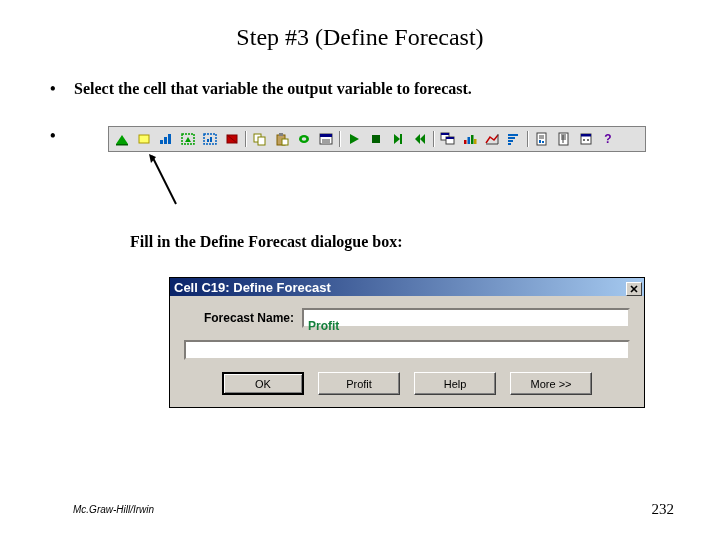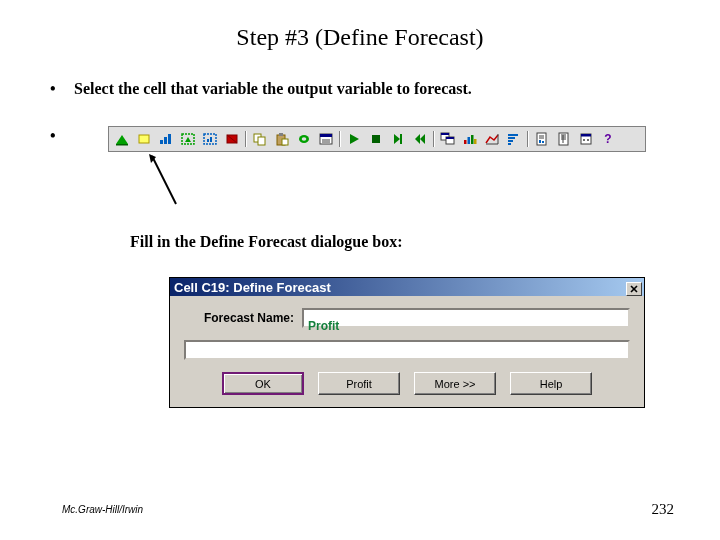--- a/index.html
+++ b/index.html
@@ -179,28 +179,28 @@
     border: 1px solid;
     border-color: #fff #404040 #404040 #fff;
     box-shadow: inset -1px -1px 0 #808080, inset 1px 1px 0 #d4d0c8;
     font-family: Tahoma, Arial, sans-serif;
     font-size: 11px;
     box-sizing: border-box;
     padding: 0;
     cursor: default;
   }
   .dlg-btn.default {
-    border: 2px solid #701a75;
+    border: 2px solid #000000;
     box-shadow: inset 1px 1px 0 #fff, inset -1px -1px 0 #808080;
   }
 
   
   .footer {
     position: absolute;
-    left: 0;
+    left: 11px;
     right: 0;
     bottom: 22px;
     display: flex;
     align-items: center;
     justify-content: space-between;
     padding: 0 46px 0 62px;
     font-family: Verdana, Arial, sans-serif;
     font-size: 10px;
     font-style: italic;
     color: #000;
@@ -410,22 +410,22 @@
             <div class="dlg-row">
               <div class="dlg-label">Forecast Name:</div>
               <div class="dlg-input">Profit</div>
             </div>
             <div class="dlg-row">
               <div class="dlg-input"></div>
             </div>
             <div class="dlg-buttons">
               <button type="button" class="dlg-btn default">OK</button>
               <button type="button" class="dlg-btn">Profit</button>
+              <button type="button" class="dlg-btn">Help</button>
               <button type="button" class="dlg-btn">More &gt;&gt;</button>
-              <button type="button" class="dlg-btn">Help</button>
             </div>
           </div>
         </div>
       </div>
 
     </li>
   </ul>
 
   <div class="footer">
     <span>Mc.Graw-Hill/Irwin</span>

